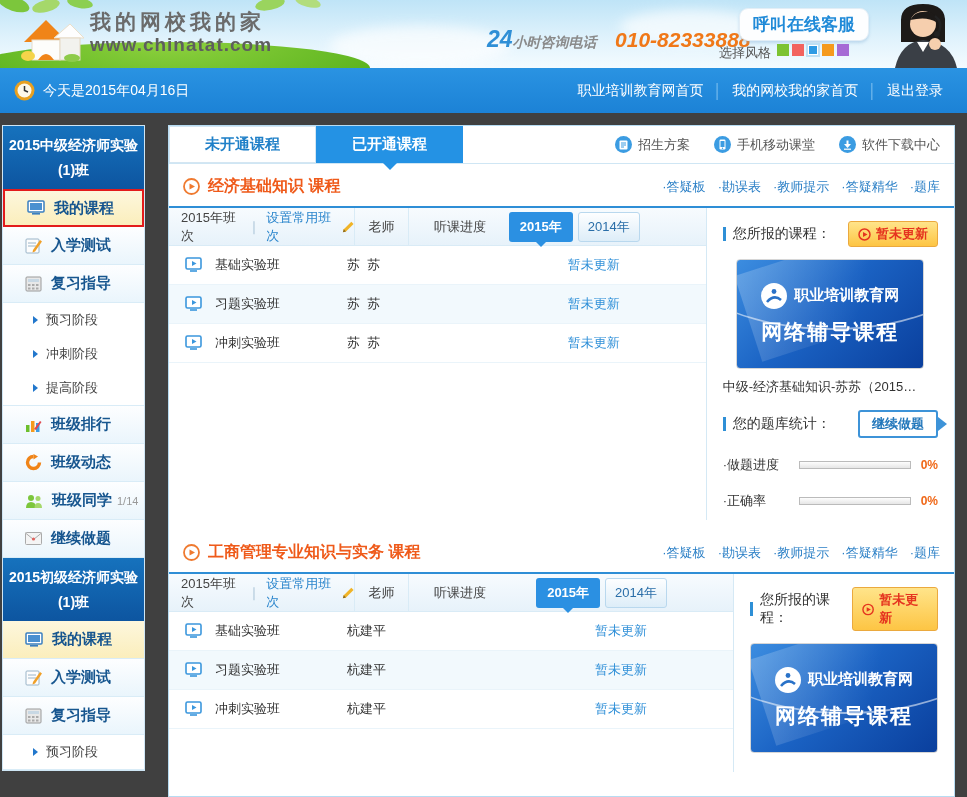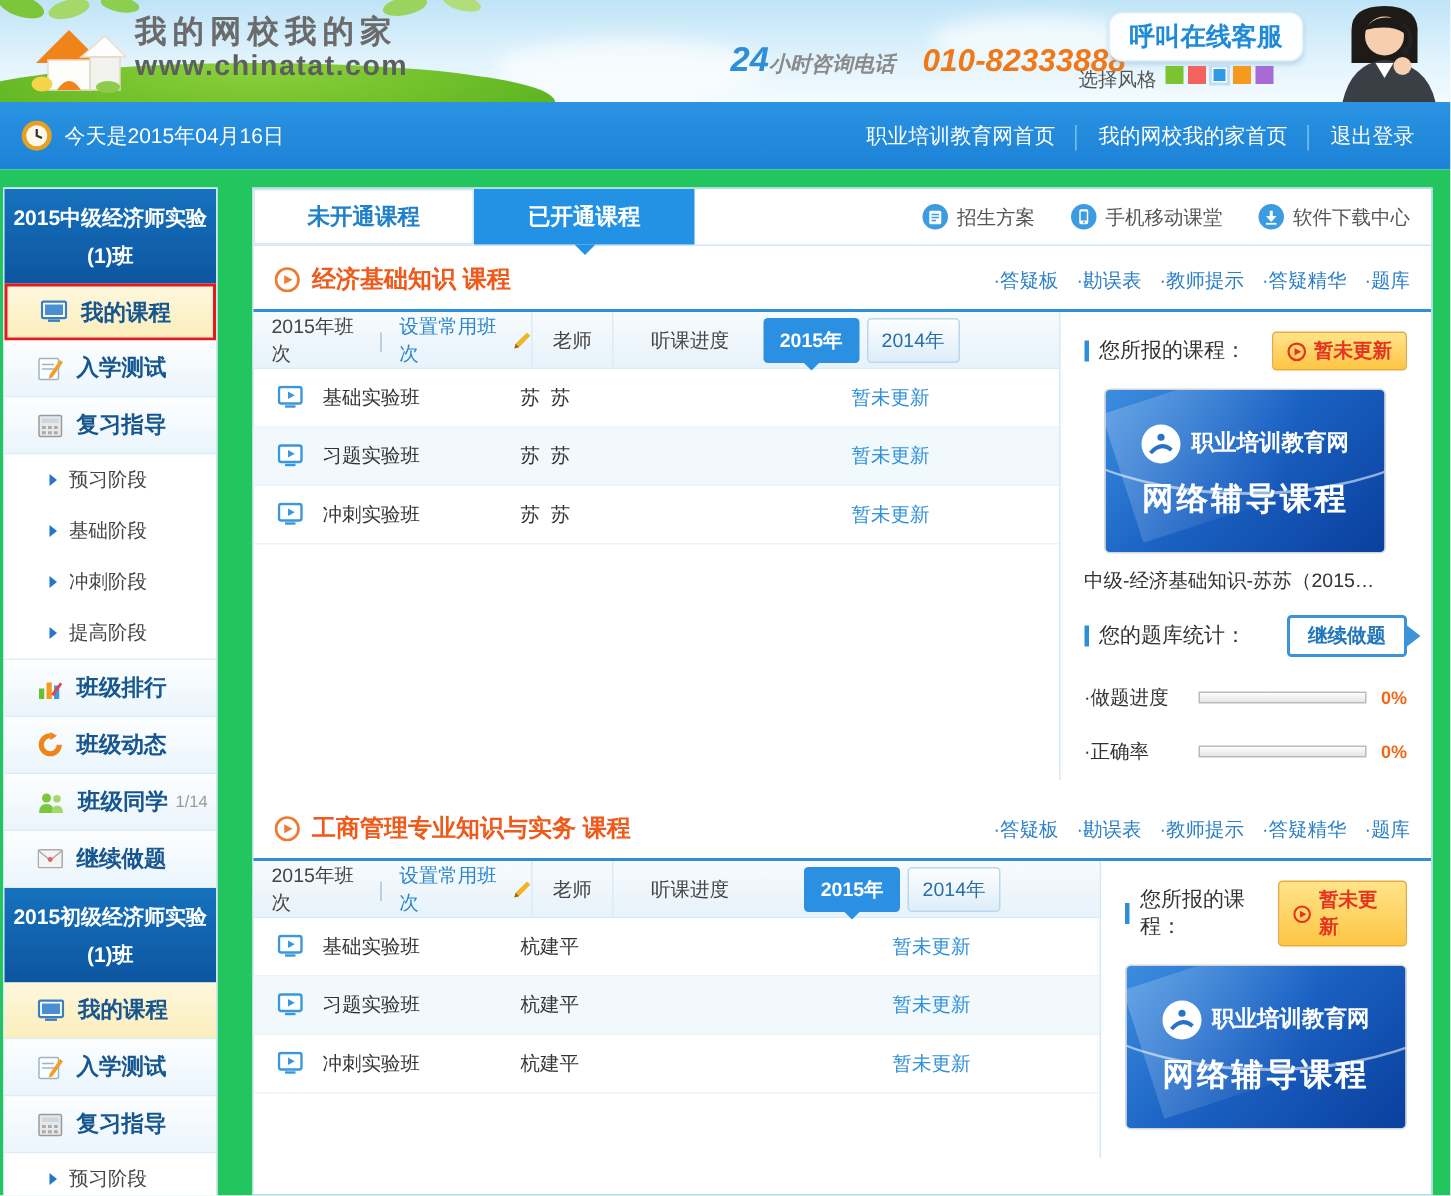--- a/index.html
+++ b/index.html
@@ -37,21 +37,21 @@
 
   
   .topbar { height:45px; background:linear-gradient(180deg,#2a93e2,#1c82d6);
     display:flex; align-items:center; padding:16px 14px; color:#fff; }
   .topbar-date { display:flex; align-items:center; gap:8px; font-size:14px; }
   .topbar-links { margin-left:auto; display:flex; align-items:center; font-size:14px; }
   .topbar-links a { color:#fff; text-decoration:none; padding:0 10px; cursor:pointer; }
   .tl-sep { color:#7fc0ef; }
 
   
-  .page { height:684px; background:#22c55e; padding:12px 4px 0 2px; display:flex; align-items:flex-start; }
+  .page { height:684px; background:#404040; padding:12px 4px 0 2px; display:flex; align-items:flex-start; }
 
   
   .sidebar { width:143px; background:#fff; border:1px solid #cfe6f5; }
   .sb-head { background:linear-gradient(180deg,#1672bd,#0d55a0); color:#fff; font-weight:bold;
     font-size:14px; text-align:center; padding:7px 5px; line-height:1.75; }
   .sb-item { height:38px; display:flex; align-items:center; padding-left:22px; gap:9px;
     font-size:15px; font-weight:bold; color:#17568f;
     background:linear-gradient(180deg,#fdfeff,#eaf5fc); border-bottom:1px solid #d9ecf7; cursor:pointer; }
   .sb-item.active-red { background:linear-gradient(180deg,#fdf7dd,#fbeebc); border:2px solid #e31b1b; }
   .sb-item.active-yellow { background:linear-gradient(180deg,#fdf7dd,#fbeebc); }
@@ -255,24 +255,20 @@
       <span>复习指导</span>
     </div>
 
     <div class="sb-subwrap">
       <div class="sb-sub">
         <span class="tri"></span>
         <span>预习阶段</span>
       </div>
       <div class="sb-sub">
         <span class="tri"></span>
-        <span>基础阶段</span>
-      </div>
-      <div class="sb-sub">
-        <span class="tri"></span>
         <span>冲刺阶段</span>
       </div>
       <div class="sb-sub">
         <span class="tri"></span>
         <span>提高阶段</span>
       </div>
     </div>
 
     <div class="sb-item">
       <svg width="17" height="16" viewBox="0 0 17 16">

